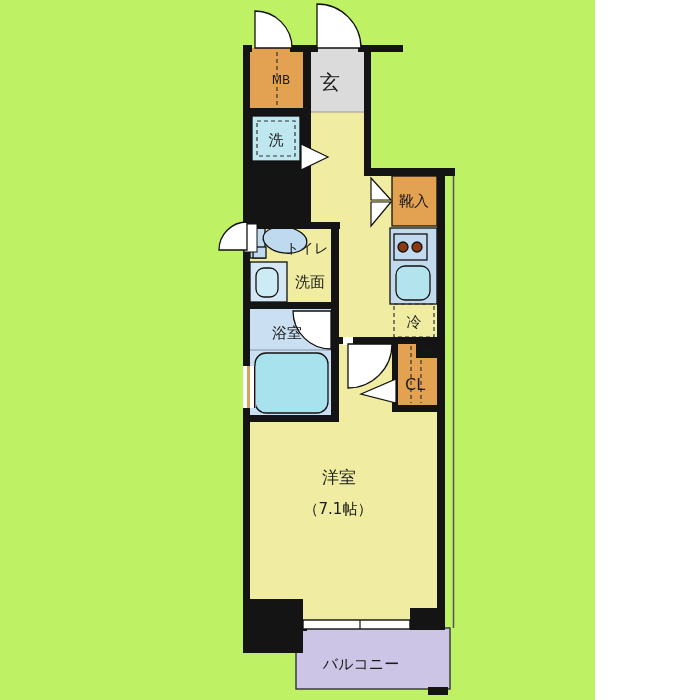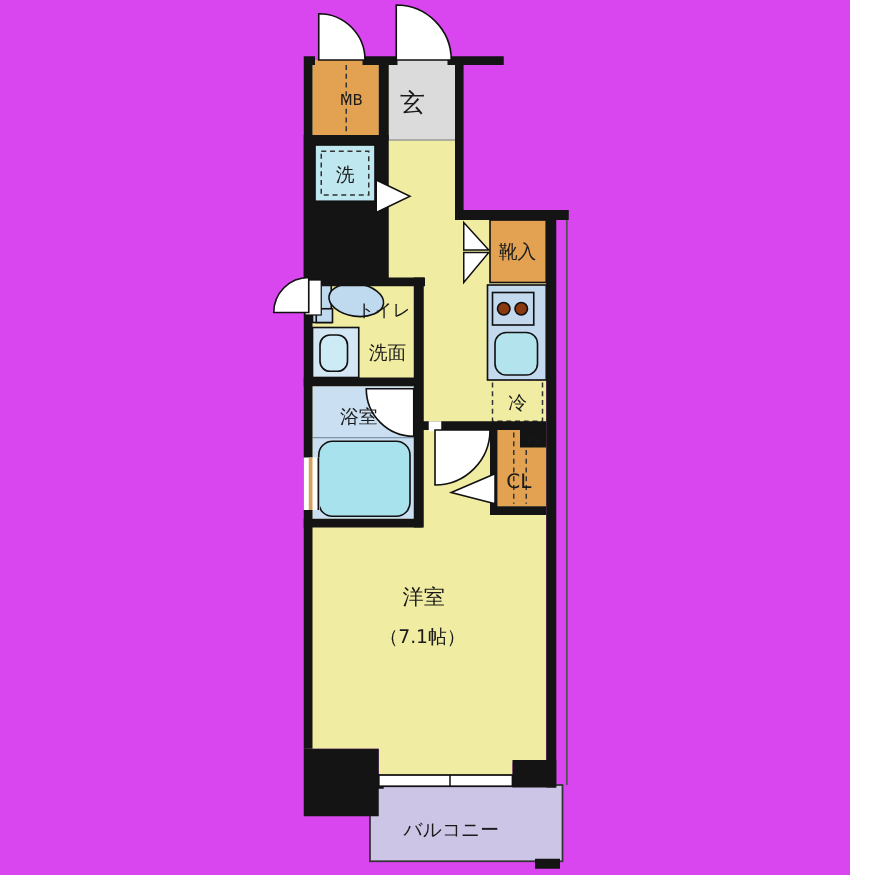--- a/index.html
+++ b/index.html
@@ -1,16 +1,16 @@
 <!DOCTYPE html>
 <html><head>
 <meta charset="utf-8">
 <style>
   html,body{margin:0;padding:0;background:#ffffff;}
-  .stage{position:relative;width:680px;height:700px;background:#d946ef;overflow:hidden;text-align:center;}
+  .stage{position:relative;width:595px;height:700px;background:#bef264;overflow:hidden;text-align:center;}
   svg text{font-family:"DejaVu Sans","Liberation Sans",sans-serif;fill:#1a1a1a;}
   .wall{fill:#141414;}
   .dash{stroke:#333;stroke-width:1.2;fill:none;stroke-dasharray:4 3;}
   .doorarc{fill:#ffffff;stroke:#111;stroke-width:1.3;}
   .tri{fill:#ffffff;stroke:#111;stroke-width:1.2;}
   .fixstroke{stroke:#111;stroke-width:1.3;}
 </style>
 </head>
 <body>
 

